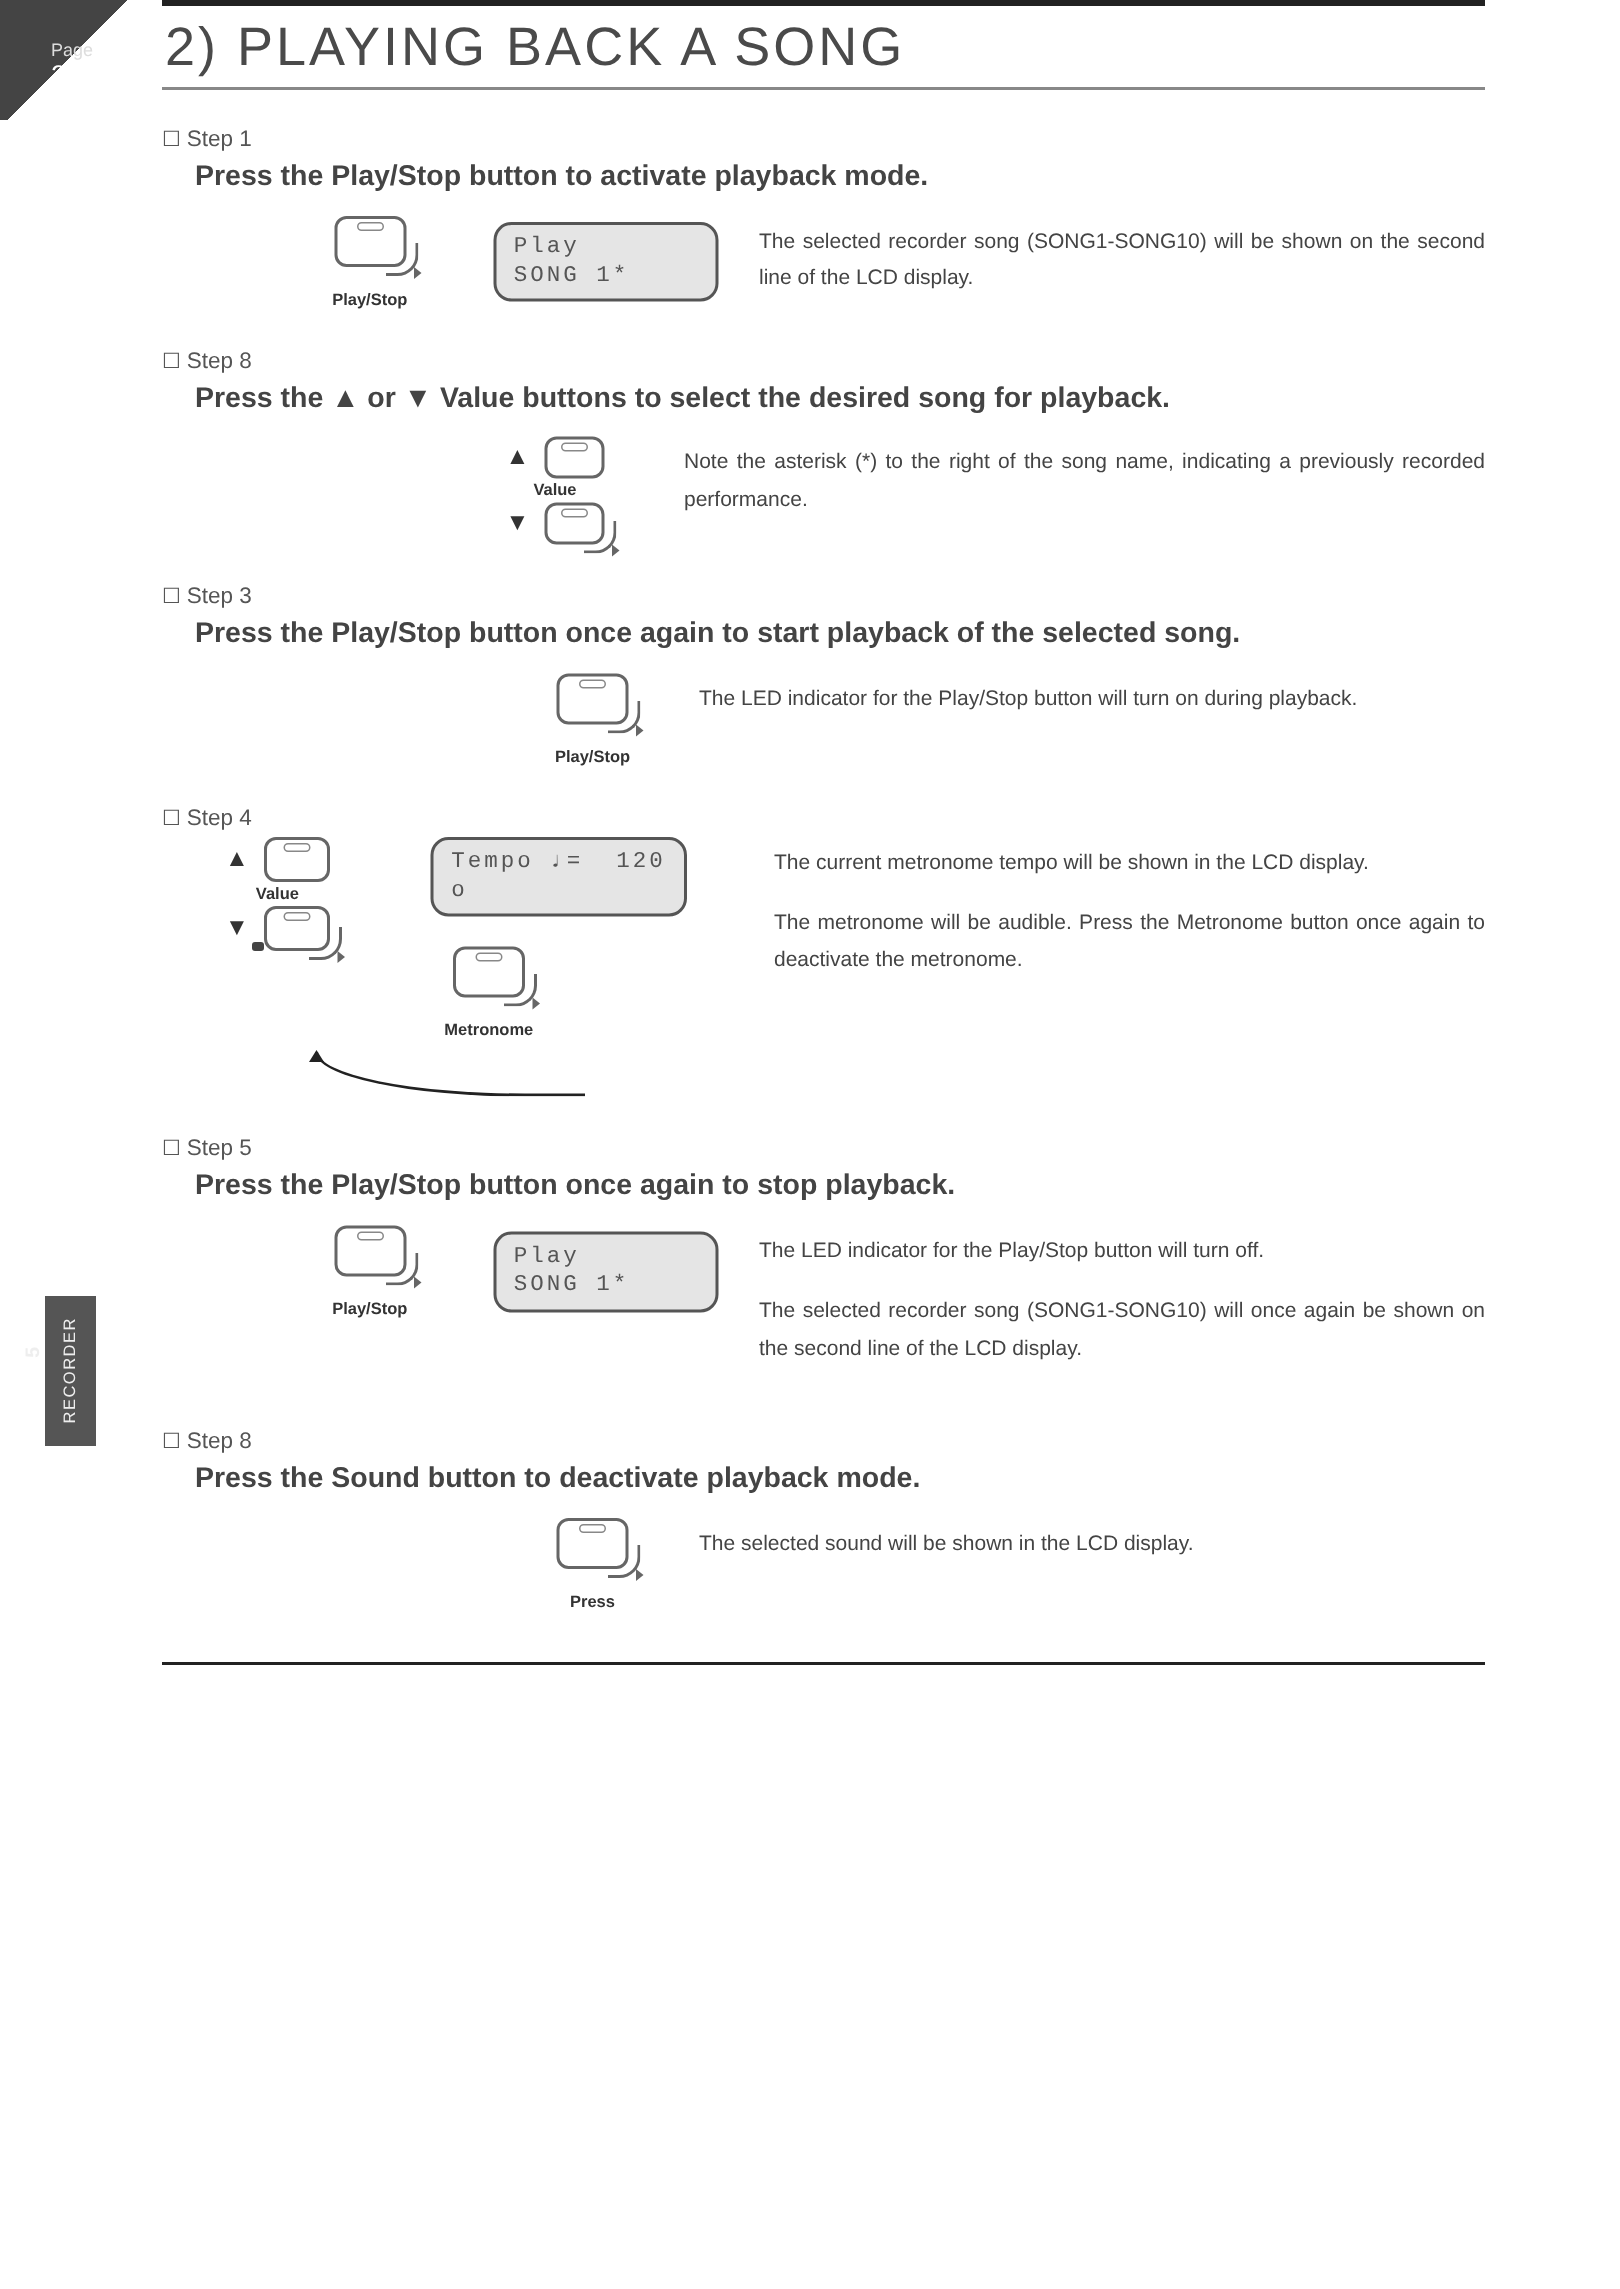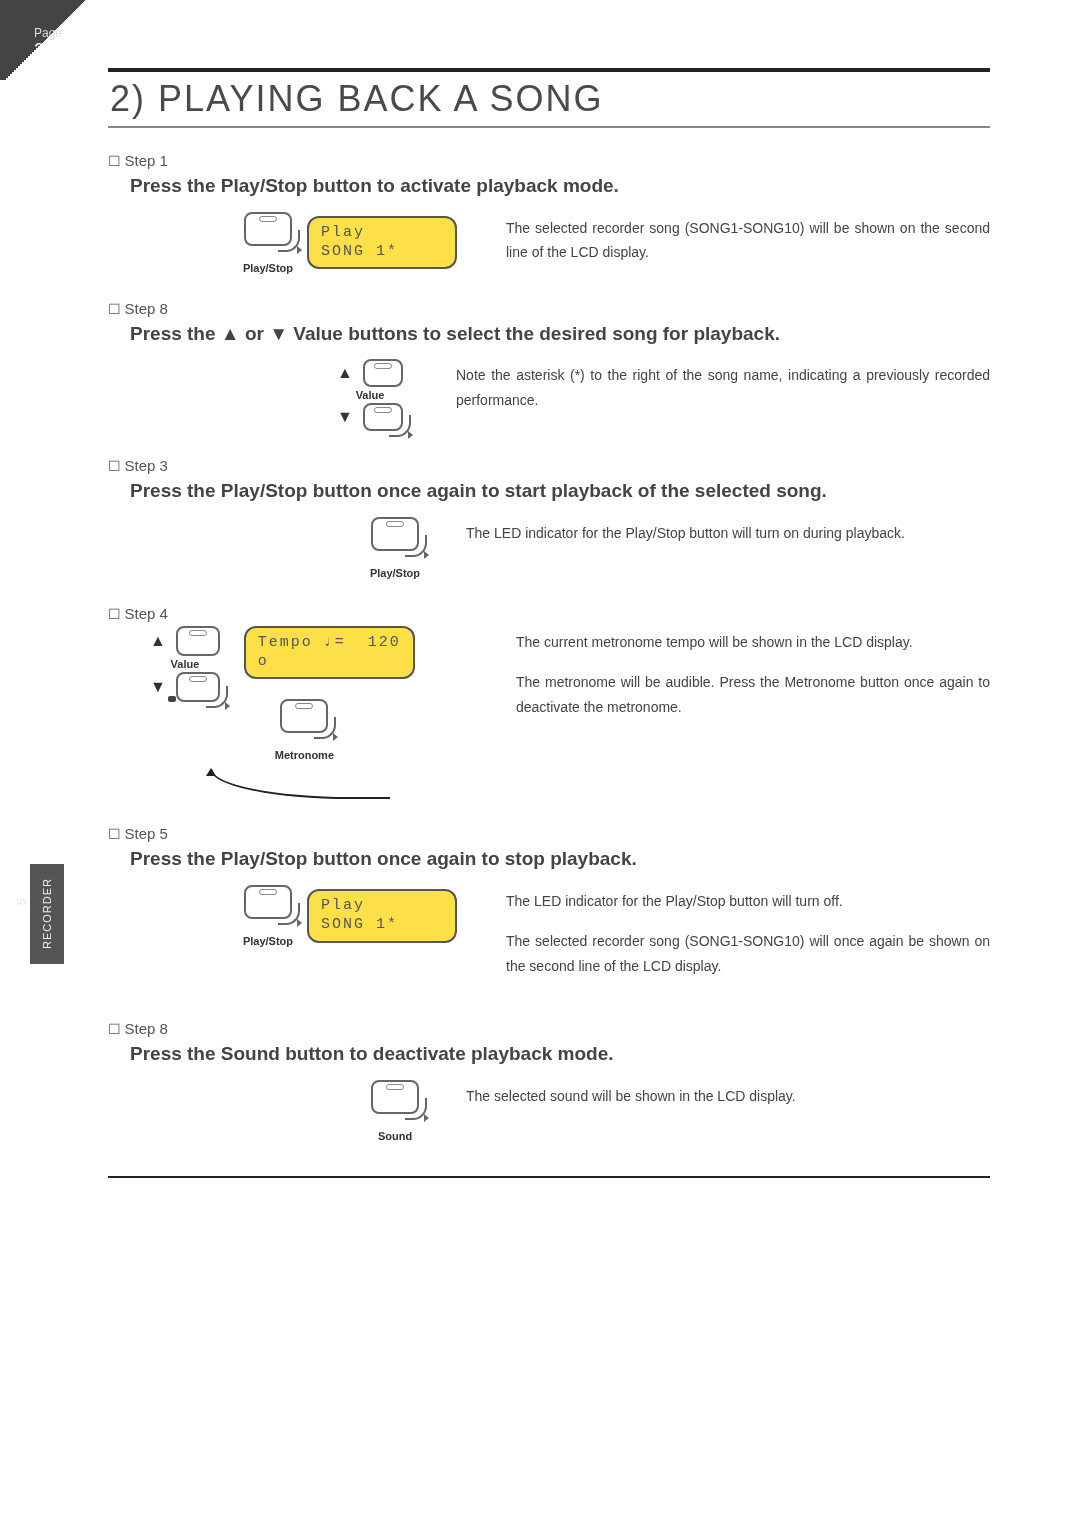--- a/index.html
+++ b/index.html
@@ -23,21 +23,20 @@
       position: absolute;
       top: 40px; left: 34px;
       color: #fff;
       font-size: 18px;
       z-index: 3;
     }
 
     .content {
       margin-left: 108px;
       margin-right: 90px;
-      padding-top: 68px;
     }
 
     .title-rule-top { border-top: 4px solid #222; margin-bottom: 2px; }
     .title {
       font-size: 36px;
       letter-spacing: 2px;
       color: #4a4a4a;
       padding: 4px 0 6px 2px;
       font-weight: 400;
     }
@@ -131,21 +130,22 @@
       border: 2px solid #555;
       border-radius: 12px;
       padding: 6px 12px;
       min-width: 150px;
       font-family: "Courier New", monospace;
       font-size: 15px;
       color: #555;
       line-height: 1.25;
       white-space: pre;
       letter-spacing: 2px;
-      background:#fde047;
+      background:#e5e5e5;
+      margin-left:43px;
     }
 
     .tri { font-size: 16px; color: #333; line-height: 1; }
     .value-group {
       display: flex;
       flex-direction: column;
       align-items: center;
       gap: 2px;
     }
     .value-group .mid-row { display:flex; align-items:center; gap:10px;}
@@ -344,21 +344,21 @@
 
   <div class="step" style="margin-bottom:10px;">
     <div class="step-heading">Step 8</div>
     <div class="step-body">Press the Sound button to deactivate playback mode.</div>
     <div class="illus-row">
       <div class="illus-stack" style="margin-left:220px; min-width:90px;">
         <div class="btn-wrap">
           <div class="btn-ico">
               <span class="arc"></span>
             </div>
-          <div class="btn-label">Sound</div>
+          <div class="btn-label">Press</div>
         </div>
       </div>
       <div class="note">The selected sound will be shown in the LCD display.</div>
     </div>
   </div>
 
   <div class="hr"></div>
 </div>
 
 </body></html>

